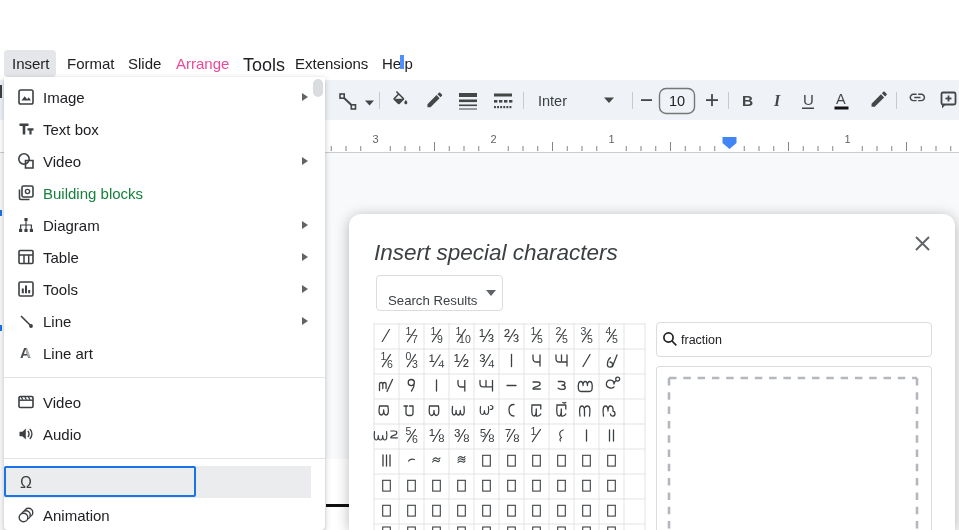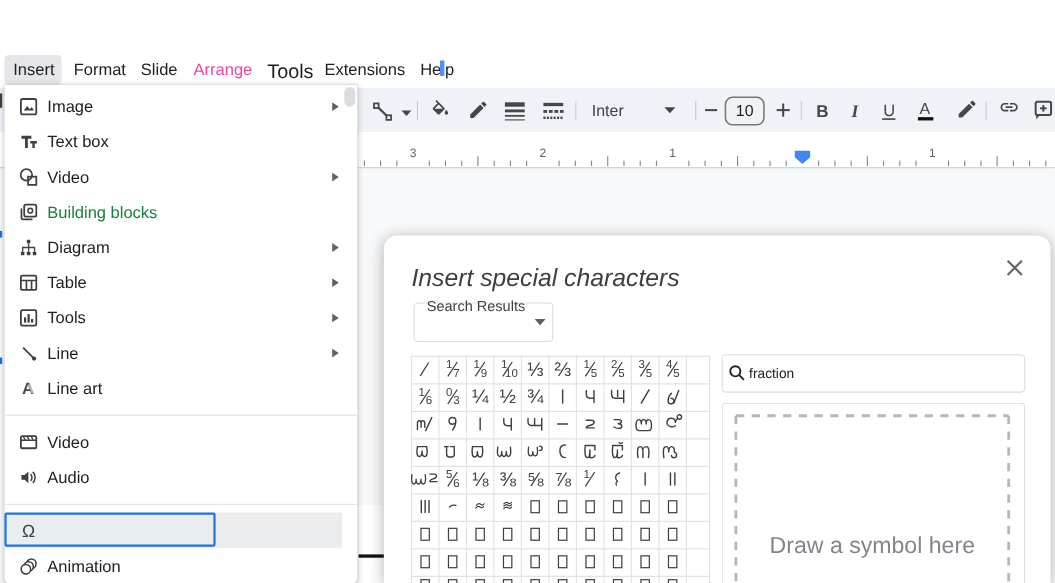--- a/index.html
+++ b/index.html
@@ -238,39 +238,38 @@
           <circle cx="6.5" cy="11.5" r="4.3"></circle>
         </g>
       </svg></div>
 <div class="abs" style="left:43px;top:506.5px;font-size:15px;color:#202124;white-space:nowrap;">Animation</div>
 <div class="abs" style="left:349px;top:214px;width:606px;height:316px;background:#fff;border-radius:12px 12px 0 0;box-shadow:0 2px 14px rgba(0,0,0,.28);"></div>
 <div class="abs" style="left:374px;top:240px;font-size:22.5px;color:#3c4043;font-style:italic;">Insert special characters</div>
 <svg class="abs" style="left:915px;top:236px;" width="15" height="15" viewBox="0 0 15 15">
       <path d="M1 1 L14 14 M14 1 L1 14" stroke="#5f6368" stroke-width="1.9"></path>
     </svg>
 <div class="abs" style="left:376px;top:275px;width:125px;height:34px;border:1px solid #dadce0;border-radius:4px;"></div>
-<div class="abs" style="left:388px;top:271px;font-size:13.2px;color:#3c4043;">Search Results</div>
+<div class="abs" style="left:388px;top:293px;font-size:13.2px;color:#3c4043;">Search Results</div>
 <svg class="abs" style="left:486px;top:290px;" width="10" height="6" viewBox="0 0 10 6">
       <path d="M0 0 h10 l-5 6 z" fill="#5f6368"></path>
     </svg>
 <div class="abs" style="left:656px;top:322px;width:274px;height:33px;border:1px solid #dadce0;border-radius:4px;"></div>
 <svg class="abs" style="left:662px;top:331px;" width="16" height="16" viewBox="0 0 16 16">
       <circle cx="6.5" cy="6.5" r="4.6" fill="none" stroke="#202124" stroke-width="1.7"></circle>
       <line x1="10" y1="10" x2="14.3" y2="14.3" stroke="#202124" stroke-width="1.7"></line>
     </svg>
 <div class="abs" style="left:681px;top:333px;font-size:12.5px;color:#202124;">fraction</div>
 <div class="abs" style="left:656px;top:366px;width:274px;height:164px;border:1px solid #dadce0;border-top-left-radius:4px;border-top-right-radius:4px;border-bottom:none;"></div>
 <svg class="abs" style="left:656px;top:366px;" width="274" height="164" viewBox="0 0 274 164">
       <g stroke="#b4b8bd" stroke-width="2.6" fill="none" stroke-dasharray="7.5 6.8">
         <line x1="13" y1="12" x2="261" y2="12"></line>
         <line x1="13" y1="12" x2="13" y2="164"></line>
         <line x1="261" y1="12" x2="261" y2="164"></line>
       </g>
     </svg>
-<div class="abs" style="left:656px;top:485px;width:274px;text-align:center;font-size:21px;color:#80868b;">Draw a symbol here</div>
 <svg class="abs" style="left:349px;top:310px;" width="606" height="220" viewBox="0 0 606 220">
       <line x1="25" y1="13" x2="25" y2="220" stroke="#e1e3e1" stroke-width="1"></line>
       <line x1="50" y1="13" x2="50" y2="220" stroke="#e1e3e1" stroke-width="1"></line>
       <line x1="75" y1="13" x2="75" y2="220" stroke="#e1e3e1" stroke-width="1"></line>
       <line x1="100" y1="13" x2="100" y2="220" stroke="#e1e3e1" stroke-width="1"></line>
       <line x1="125" y1="13" x2="125" y2="220" stroke="#e1e3e1" stroke-width="1"></line>
       <line x1="150" y1="13" x2="150" y2="220" stroke="#e1e3e1" stroke-width="1"></line>
       <line x1="175" y1="13" x2="175" y2="220" stroke="#e1e3e1" stroke-width="1"></line>
       <line x1="200" y1="13" x2="200" y2="220" stroke="#e1e3e1" stroke-width="1"></line>
       <line x1="225" y1="13" x2="225" y2="220" stroke="#e1e3e1" stroke-width="1"></line>

